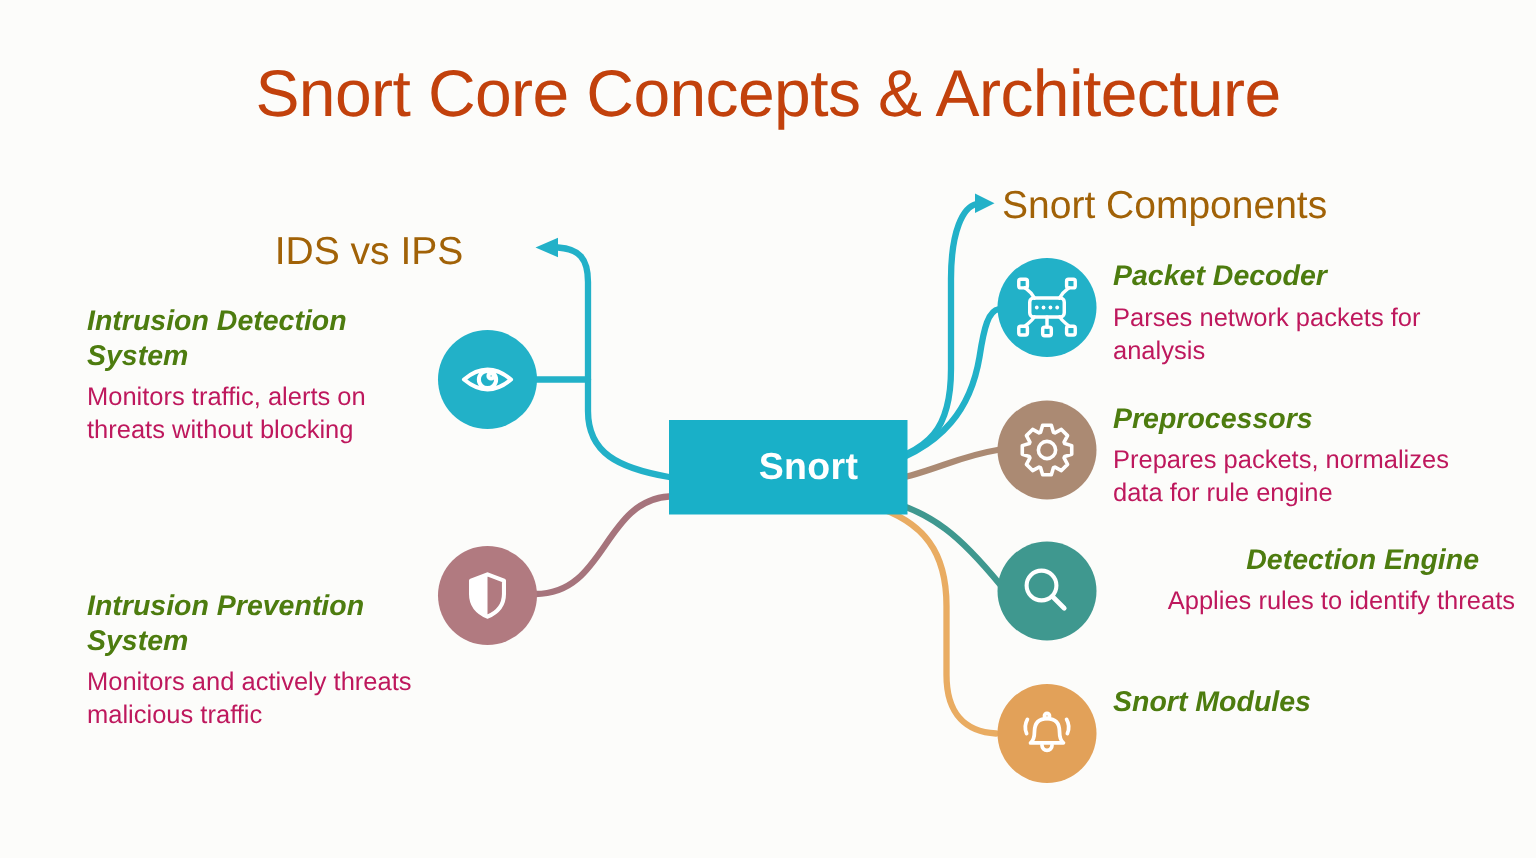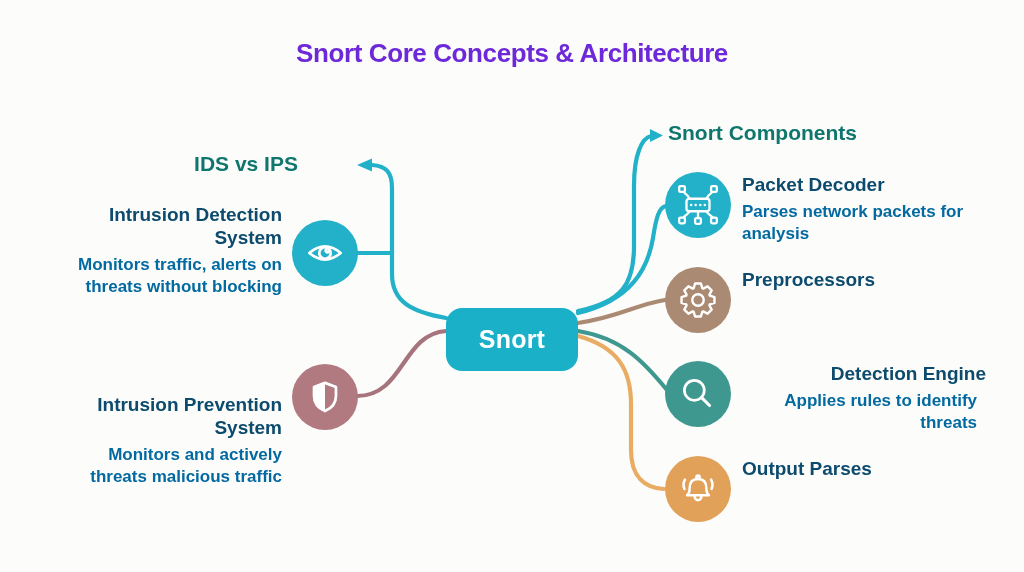--- a/index.html
+++ b/index.html
@@ -5,38 +5,38 @@
   html,body{margin:0;padding:0;background:#ffffff;}
   .canvas{
     position:relative;width:1024px;height:572px;overflow:hidden;
     background:#fcfcfa;
     font-family:"Liberation Sans","DejaVu Sans",sans-serif;
   }
   .connectors{position:absolute;left:0;top:0;width:1024px;height:572px;}
   .connectors path{fill:none;stroke-width:4.2;stroke-linecap:round;}
   .title{
     position:absolute;top:38px;left:0;right:0;margin:0;text-align:center;
-    font-size:26px;font-weight:bold;color:#6d28d9;letter-spacing:-0.4px;
+    font-size:44px;font-weight:normal;color:#c2410c;letter-spacing:-0.4px;
   }
-  .branch-header{position:absolute;font-size:21px;font-weight:bold;color:#0f766e;}
+  .branch-header{position:absolute;font-size:26px;font-weight:normal;color:#a16207;}
   .branch-header.left{top:152px;left:140px;width:212px;text-align:center;}
   .branch-header.right{top:121px;left:668px;}
-  .left-item{position:absolute;left:58px;width:224px;text-align:right;}
+  .left-item{position:absolute;left:58px;width:224px;}
   .right-item{position:absolute;left:742px;width:244px;text-align:left;}
-  .item-heading{font-size:19px;font-weight:bold;line-height:1.22;color:#0c4a6e;}
-  .item-desc{font-size:17px;line-height:1.28;color:#0369a1;margin-top:5px;font-weight:bold;}
+  .item-heading{font-size:19px;font-weight:bold;line-height:1.22;color:#4d7c0f;font-style:italic;}
+  .item-desc{font-size:17px;line-height:1.28;color:#be185d;margin-top:5px;}
   .circle{
     position:absolute;width:66px;height:66px;border-radius:50%;
     display:flex;align-items:center;justify-content:center;
   }
   .circle svg{display:block;}
   .icon-stroke{stroke:#ffffff;stroke-width:2.6;fill:none;stroke-linecap:round;stroke-linejoin:round;}
   .node{
-    position:absolute;left:446px;top:308px;width:132px;height:63px;border-radius:16px;
-    display:flex;align-items:center;justify-content:center;
+    position:absolute;left:446px;top:280px;width:132px;height:63px;border-radius:0;
+    display:flex;align-items:center;justify-content:center;padding-left:27px;
   }
   .node span{color:#ffffff;font-size:25px;font-weight:bold;letter-spacing:0.2px;}
 </style>
 </head>
 <body>
 
 <div class="canvas" style="background: rgb(252, 252, 250);">
 
   <svg class="connectors" viewBox="0 0 1024 572">
     <path d="M 446,318 C 412,312 392,302 392,274 L 392,188 C 392,172 386,166 372,165" style="stroke: rgb(34, 177, 200);"></path>
@@ -116,43 +116,44 @@
   <div class="circle" style="left: 665px; top: 267px; background: rgb(171, 138, 115);">
     <svg width="46" height="46" viewBox="-22 -22 44 44">
       <g class="icon-stroke" style="stroke-width:2.3;">
         <polygon points="11.28,-4.10 15.76,-2.78 15.76,2.78 11.28,4.10 10.88,5.07 13.10,9.18 9.18,13.10 5.07,10.88 4.10,11.28 2.78,15.76 -2.78,15.76 -4.10,11.28 -5.07,10.88 -9.18,13.10 -13.10,9.18 -10.88,5.07 -11.28,4.10 -15.76,2.78 -15.76,-2.78 -11.28,-4.10 -10.88,-5.07 -13.10,-9.18 -9.18,-13.10 -5.07,-10.88 -4.10,-11.28 -2.78,-15.76 2.78,-15.76 4.10,-11.28 5.07,-10.88 9.18,-13.10 13.10,-9.18 10.88,-5.07"></polygon>
         <circle cx="0" cy="0" r="5.5"></circle>
       </g>
     </svg>
   </div>
   <div class="right-item" style="top:268px;">
     <div class="item-heading">Preprocessors</div>
+    <div class="item-desc" style="width:240px;">Prepares packets, normalizes data for rule engine</div>
   </div>
 
   <div class="circle" style="left: 665px; top: 361px; background: rgb(63, 152, 143);">
     <svg width="46" height="46" viewBox="-22 -22 44 44">
       <g class="icon-stroke">
         <circle cx="-3.5" cy="-3.5" r="9.5"></circle>
         <path d="M 3.5,3.5 L 11,11" style="stroke-width:3;"></path>
       </g>
     </svg>
   </div>
   <div class="right-item" style="top:362px;text-align:right;">
     <div class="item-heading">Detection Engine</div>
-    <div class="item-desc" style="width:235px;">Applies rules to identify threats</div>
+    <div class="item-desc" style="width:235px;margin-left:33px;">Applies rules to identify threats</div>
   </div>
 
   <div class="circle" style="left: 665px; top: 456px; background: rgb(226, 161, 89);">
     <svg width="46" height="46" viewBox="-22 -22 44 44">
       <g class="icon-stroke" style="stroke-width:2.4;">
         <path d="M -10.5,6 Q -8,4 -8,-1 Q -8,-9.5 0,-9.5 Q 8,-9.5 8,-1 Q 8,4 10.5,6 Z"></path>
         <circle cx="0" cy="-11.2" r="1.6"></circle>
         <path d="M -3.2,7.5 A 3.2,3.2 0 0 0 3.2,7.5"></path>
         <path d="M -12.5,-9 Q -15,-4.5 -13,0"></path>
         <path d="M 12.5,-9 Q 15,-4.5 13,0"></path>
       </g>
     </svg>
   </div>
   <div class="right-item" style="top:457px;">
-    <div class="item-heading">Output Parses</div>
+    <div class="item-heading">Snort Modules</div>
   </div>
 
 </div>
 
 </body></html>

